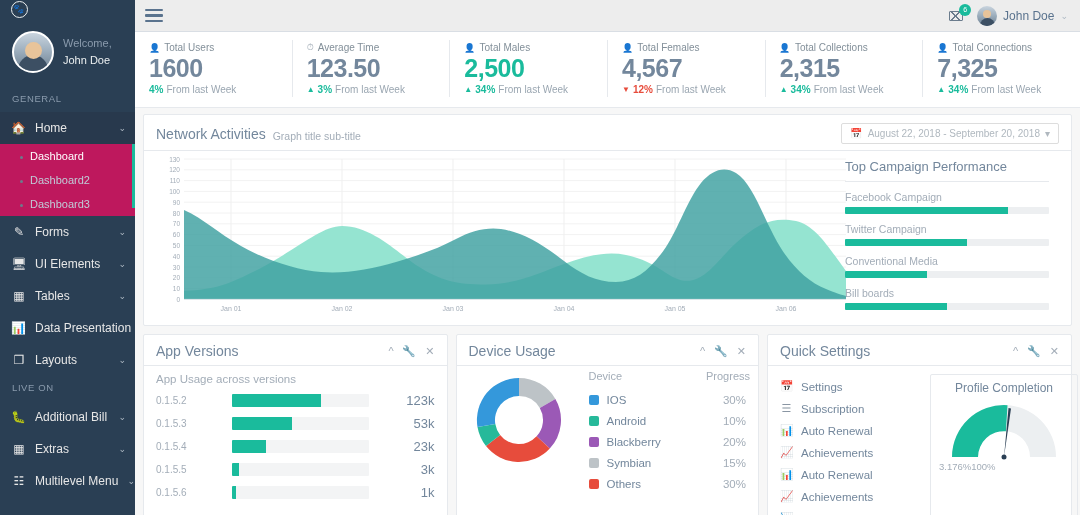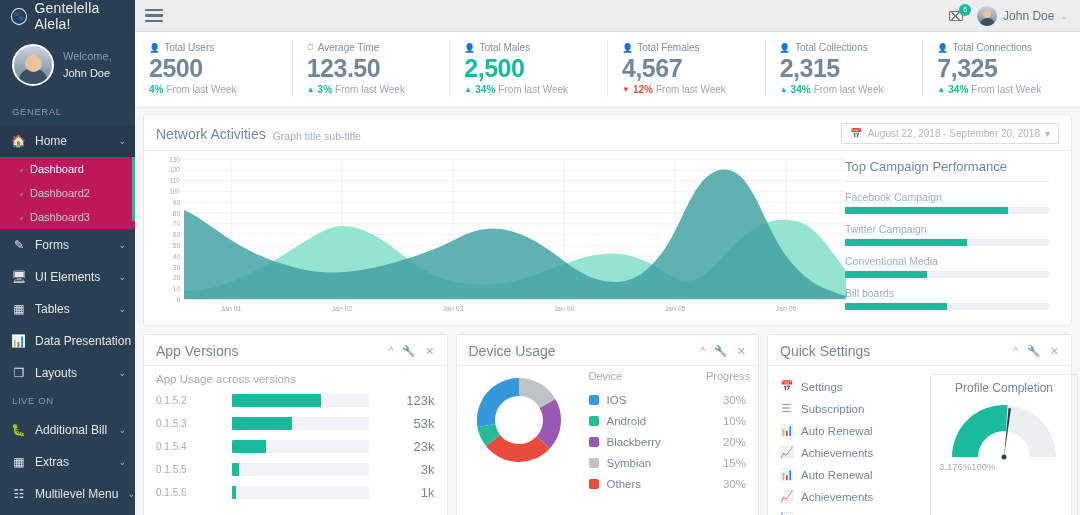--- a/index.html
+++ b/index.html
@@ -198,21 +198,20 @@
   svg { display: block; }
 </style>
 </head>
 <body>
 
 <div class="app">
 
   <div class="sidebar">
     <div class="brand">
       <span class="brand-logo">🐾</span>
-      <span>Gentelella Alela!</span>
     </div>
 
     <div class="profile">
       <div class="avatar-lg"></div>
       <div class="welcome">
         <div>Welcome,</div>
         <div class="name">John Doe</div>
       </div>
     </div>
 
@@ -306,21 +305,21 @@
         </div>
       </div>
     </div>
 
     <div class="tiles">
       <div class="tile">
         <div class="tile-head">
           <span class="ti">👤</span>
           <span>Total Users</span>
         </div>
-        <div class="tile-count">2500</div>
+        <div class="tile-count">1600</div>
         <div class="tile-sub">
           <span class="pct up">4%</span>
           <span>From last Week</span>
         </div>
       </div>
       <div class="tile">
         <div class="tile-head">
           <span class="ti">⏱</span>
           <span>Average Time</span>
         </div>

